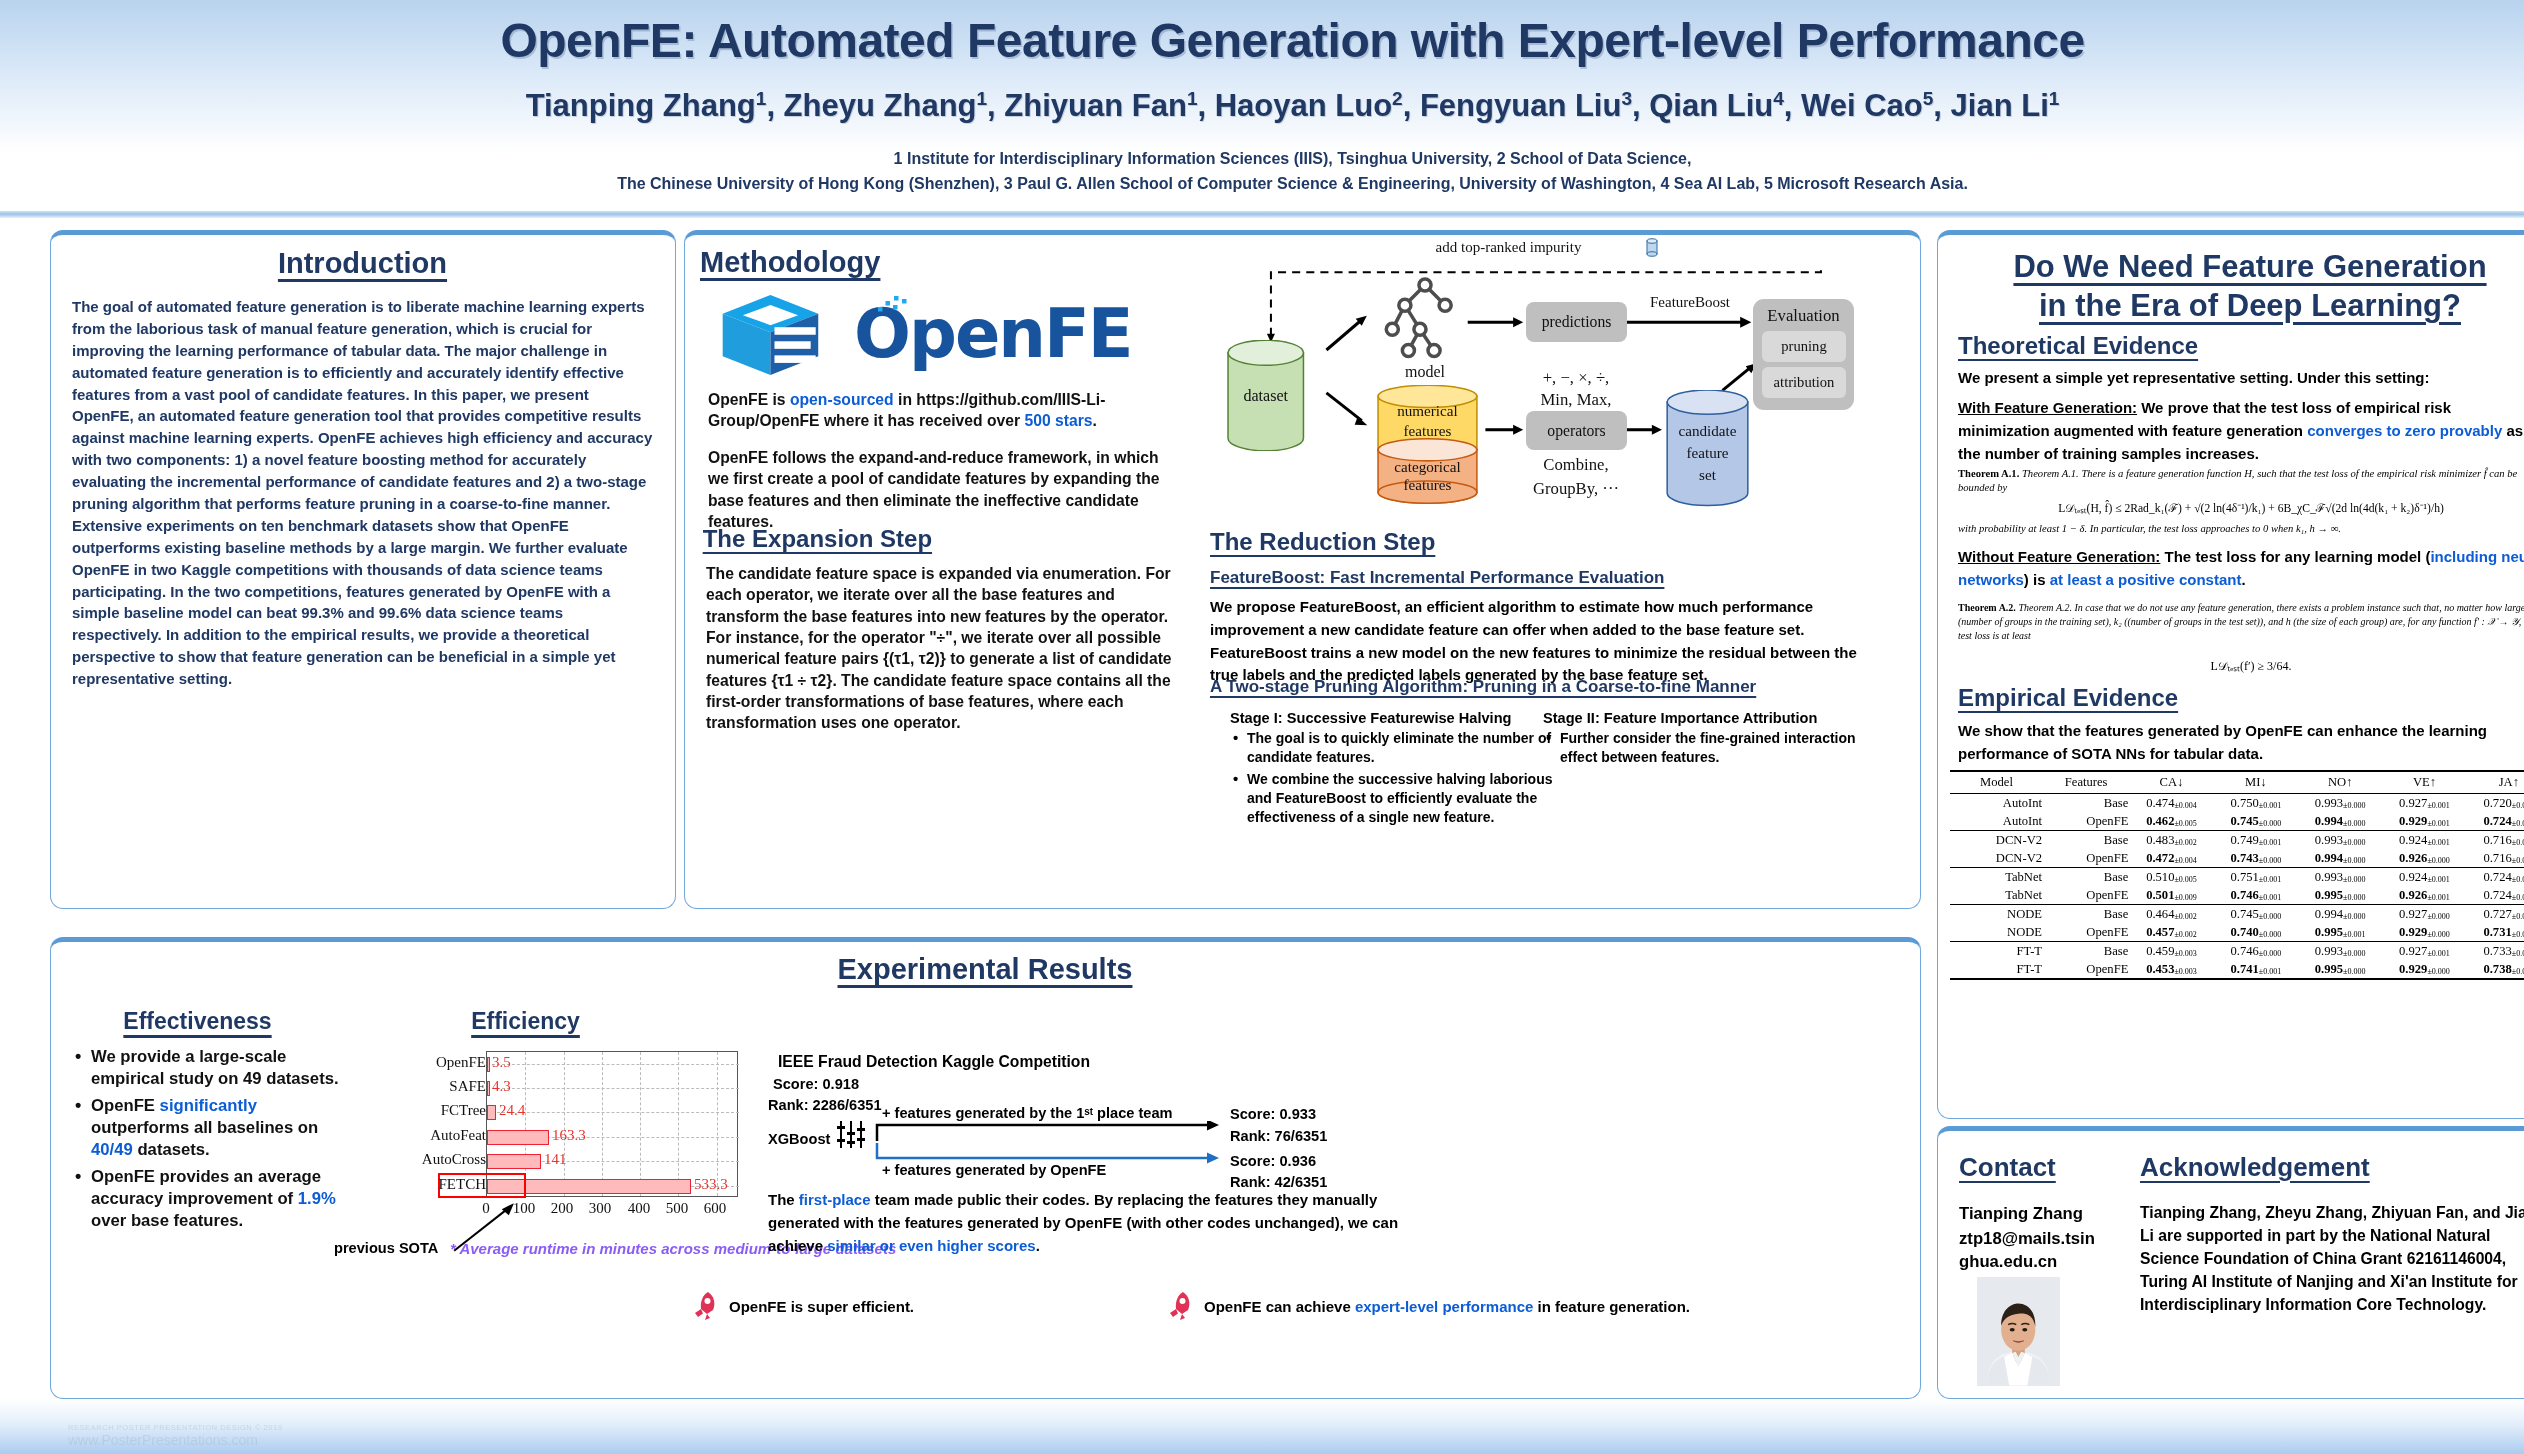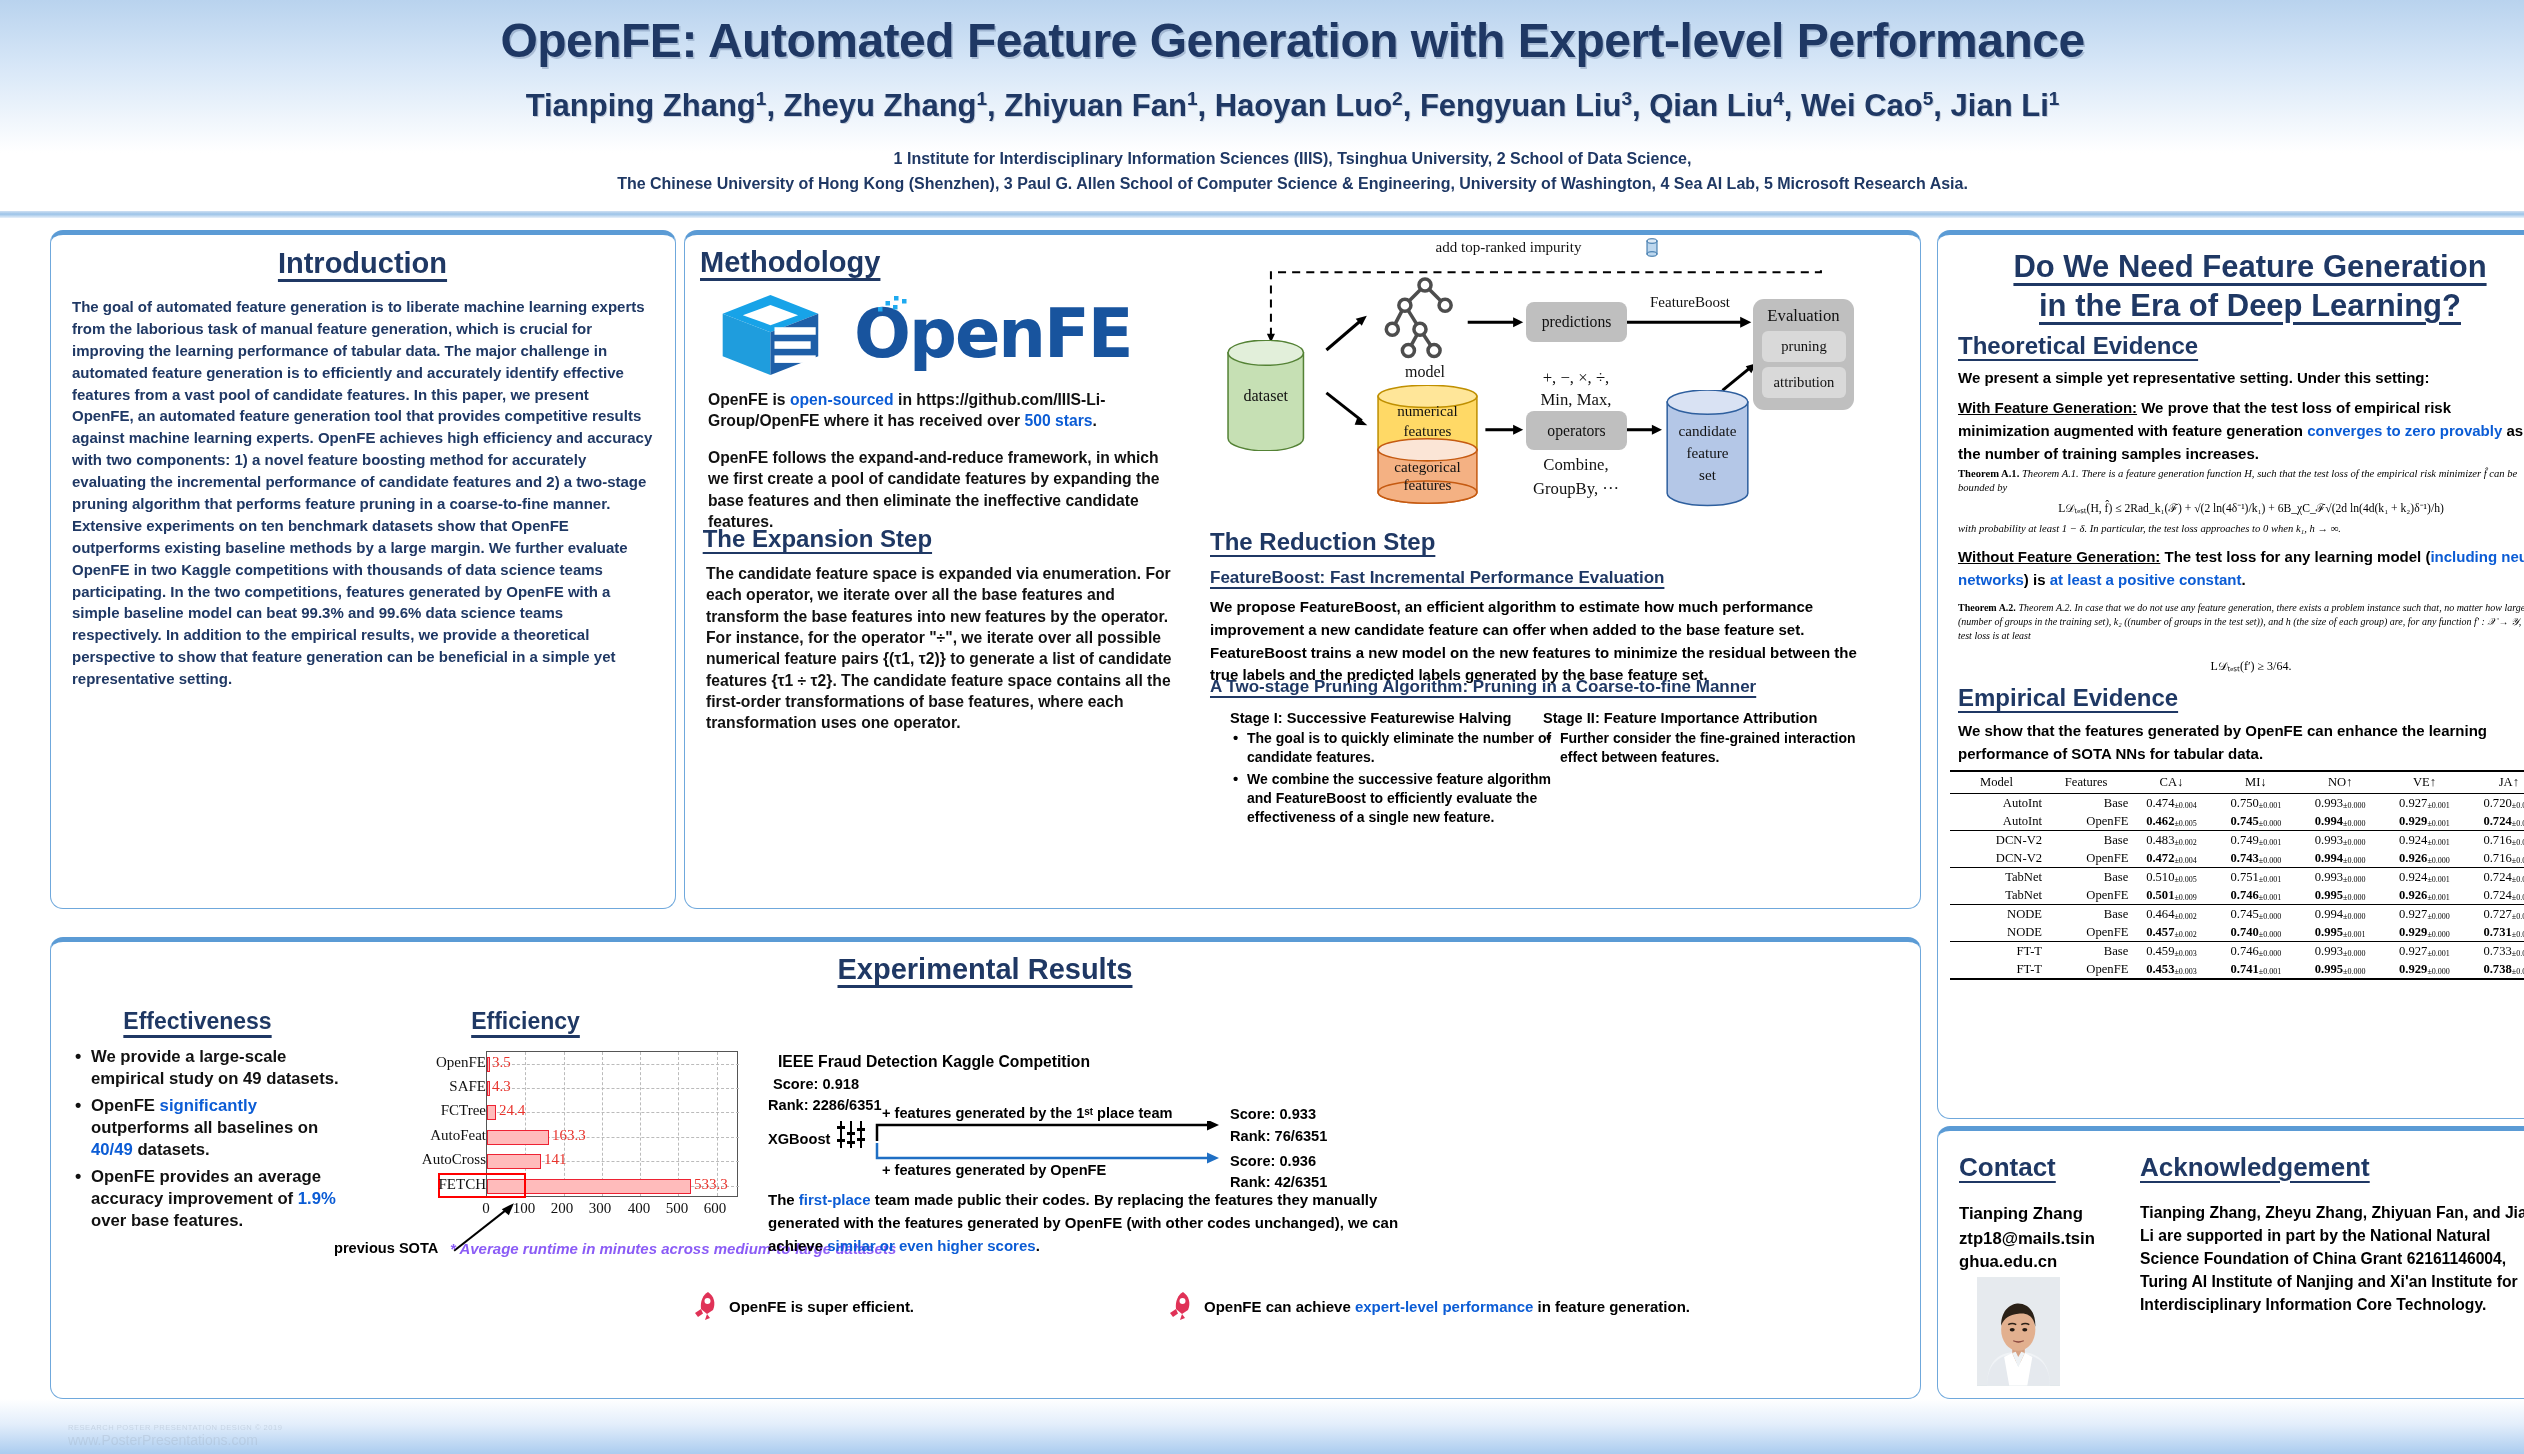--- a/index.html
+++ b/index.html
@@ -362,21 +362,21 @@
 
   <div class="sub-title" id="red-head">The Reduction Step</div>
   <div class="sub-title-sm" id="red-sub1">FeatureBoost: Fast Incremental Performance Evaluation</div>
   <div class="body-cond" id="red-body1">We propose FeatureBoost, an efficient algorithm to estimate how much performance improvement a new candidate feature can offer when added to the base feature set. FeatureBoost trains a new model on the new features to minimize the residual between the true labels and the predicted labels generated by the base feature set.</div>
   <div class="sub-title-sm" id="red-sub2">A Two-stage Pruning Algorithm: Pruning in a Coarse-to-fine Manner</div>
 
   <div id="stage1">
     <div class="stage-h">Stage I: Successive Featurewise Halving</div>
     <ul class="stage-ul">
       <li>The goal is to quickly eliminate the number of candidate features.</li>
-      <li>We combine the successive feature algorithm and FeatureBoost to efficiently evaluate the effectiveness of a single new feature.</li>
+      <li>We combine the successive halving laborious and FeatureBoost to efficiently evaluate the effectiveness of a single new feature.</li>
     </ul>
   </div>
   <div id="stage2">
     <div class="stage-h">Stage II: Feature Importance Attribution</div>
     <ul class="stage-ul">
       <li>Further consider the fine-grained interaction effect between features.</li>
     </ul>
   </div>
 </div>
 

